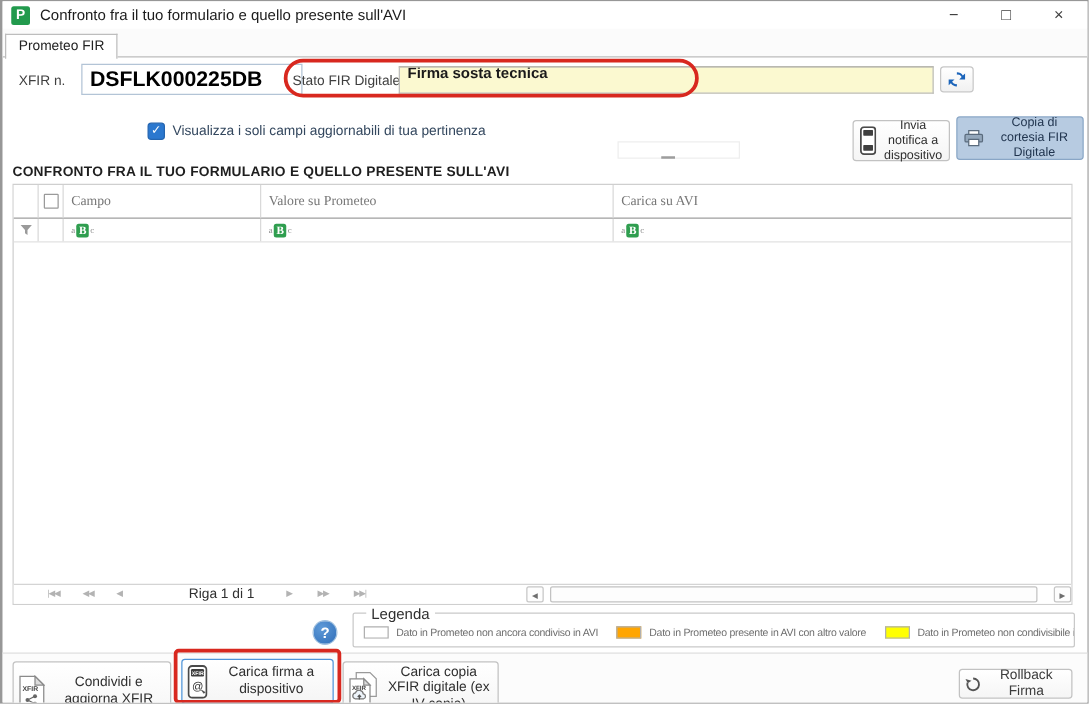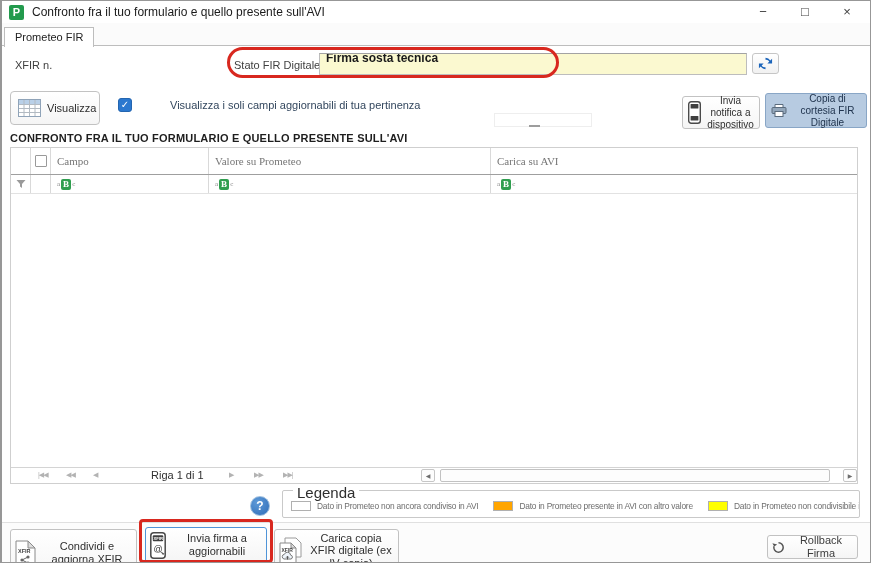--- a/index.html
+++ b/index.html
@@ -24,21 +24,21 @@
   .xfir-input { position: absolute; left: 63px; top: 50px; width: 177px; height: 25px; border: 1px solid #b3c4d6; font-family: "Liberation Sans", sans-serif; font-size: 17px; font-weight: bold; color: #000; padding: 0 0 0 6px; background: #fff; }
   .stato-field { position: absolute; left: 317px; top: 52px; width: 428px; height: 22px; background: #fbf9d0; border: 1px solid #bdbdbd; border-top-color: #a3a3a3; font-family: "Liberation Sans", sans-serif; font-size: 12px; font-weight: bold; color: #1a1a1a; padding: 0 0 12px 6px; }
   .refresh-btn { position: absolute; left: 750px; top: 52px; width: 27px; height: 21px; background: linear-gradient(#ffffff,#f1f1f1); border: 1px solid #c6c6c6; border-radius: 3px; display: flex; align-items: center; justify-content: center; }
   .annotation { position: absolute; border: 3px solid #d8281f; pointer-events: none; z-index: 10; }
   .annotation.stato { left: 225px; top: 46px; width: 332px; height: 31px; border-radius: 16px; }
   .annotation.firma { left: 137px; top: 518px; width: 134px; height: 44px; border-radius: 4px; }
   
   .btn { background: linear-gradient(#ffffff,#f5f5f5); border: 1px solid #c2c2c2; border-radius: 3px; color: #2f2f2f; display: flex; align-items: center; cursor: default; }
   .visualizza-btn { position: absolute; left: 8px; top: 90px; width: 90px; height: 34px; border-radius: 4px; gap: 6px; padding-left: 7px; font-size: 11px; }
   .checkbox { position: absolute; left: 116px; top: 97px; width: 14px; height: 14px; background: #2b78cf; border: 1px solid #2465b0; border-radius: 3px; color: #fff; font-size: 10px; line-height: 12px; text-align: center; }
-  .checkbox-lbl { position: absolute; left: 136px; top: 98px; font-size: 11px; color: #33475e; margin-left: 32px; }
+  .checkbox-lbl { position: absolute; left: 136px; top: 98px; font-size: 11px; color: #33475e; }
   .invia-notifica-btn { position: absolute; left: 680px; top: 95px; width: 78px; height: 33px; gap: 4px; padding: 0 3px 0 5px; font-size: 10px; line-height: 1.2; text-align: center; }
   .copia-btn { position: absolute; left: 763px; top: 92px; width: 102px; height: 35px; background: #b7cbe1; border: 1px solid #89a6c6; gap: 4px; padding: 0 2px 0 5px; font-size: 10px; line-height: 1.2; color: #20344e; text-align: center; }
   .ghost-box { position: absolute; left: 492px; top: 112px; width: 98px; height: 14px; border: 1px solid #eeeeee; }
   .ghost-box i { position: absolute; left: 34px; bottom: -1px; width: 11px; height: 2px; background: #9d9d9d; }
   
   .section-title { position: absolute; left: 8px; top: 131px; font-size: 11px; font-weight: bold; color: #1e1e1e; letter-spacing: .2px; }
   .grid { position: absolute; left: 8px; top: 146px; width: 848px; height: 337px; border: 1px solid #cfcfcf; background: #fff; }
   .grid-header { position: absolute; left: 0; top: 0; right: 0; height: 27px; display: flex; border-bottom: 1px solid #9f9f9f; background: #fff; }
   .grid-filter { position: absolute; left: 0; top: 27px; right: 0; height: 19px; display: flex; border-bottom: 1px solid #e2e2e2; }
   .gcell { height: 100%; display: flex; align-items: center; padding-left: 6px; font-size: 11px; color: #767676; }
@@ -53,21 +53,21 @@
   .abc .b { background: #2f9e4f; color: #fff; font-size: 9px; font-weight: bold; padding: 0 2px; border-radius: 2px; margin: 0 1px; line-height: 11px; }
   
   .pager { position: absolute; left: 0; right: 0; bottom: 0; height: 16px; border-top: 1px solid #d4d4d4; background: #fff; }
   .pic { position: absolute; top: 3px; font-size: 7px; color: #b3b3b3; letter-spacing: -1px; white-space: nowrap; }
   .pager-status { position: absolute; left: 140px; top: 1px; font-size: 11px; color: #2f2f2f; white-space: nowrap; }
   .scroll-btn { position: absolute; top: 1px; width: 14px; height: 13px; border: 1px solid #c6c6c6; border-radius: 2px; background: #fdfdfd; font-size: 6px; color: #6e6e6e; display: flex; align-items: center; justify-content: center; }
   .scroll-thumb { position: absolute; top: 1px; left: 429px; width: 390px; height: 13px; border: 1px solid #c2c2c2; border-radius: 2px; background: #fdfdfd; }
   
   .help-btn { position: absolute; left: 248px; top: 495px; width: 20px; height: 20px; border-radius: 50%; background: radial-gradient(circle at 35% 30%, #5e9ad8, #2f6db8); color: #fff; font-weight: bold; font-size: 12px; display: flex; align-items: center; justify-content: center; border: 1px solid #9dbede; }
   .legend { position: absolute; left: 280px; top: 489px; width: 578px; height: 28px; border: 1px solid #c9c9c9; border-radius: 2px; }
-  .legend-title { position: absolute; top: -7px; left: 10px; background: #fff; padding: 0 4px; font-size: 15px; color: #2f2f2f; }
+  .legend-title { position: absolute; top: -7px; left: 10px; background: #fff; padding: 0 4px; font-size: 12px; color: #2f2f2f; }
   .legend-items { display: flex; align-items: center; gap: 6px; padding: 10px 0 0 8px; white-space: nowrap; overflow: hidden; }
   .swatch { width: 20px; height: 10px; border: 1px solid #b0b0b0; flex: none; }
   .legend-lbl { font-size: 8.4px; letter-spacing: -0.2px; color: #6e6e6e; margin-right: 9px; }
   
   .footer { position: absolute; left: 0; right: 0; top: 521px; height: 41px; background: #fcfcfc; border-top: 1px solid #e0e0e0; }
   .footer-btn { position: absolute; justify-content: center; gap: 6px; font-size: 11px; line-height: 1.15; text-align: center; padding: 0 4px; }
   .condividi-btn { left: 8px; top: 6px; width: 127px; height: 48px; }
   .invia-firma-btn { left: 143px; top: 4px; width: 122px; height: 36px; border-color: #4f94d8; }
   .carica-btn { left: 272px; top: 6px; width: 125px; height: 43px; }
   .rollback-btn { left: 765px; top: 12px; width: 91px; height: 24px; gap: 4px; font-size: 11px; color: #3c3c3c; }
@@ -86,42 +86,33 @@
     <div class="win-btn">−</div>
     <div class="win-btn">□</div>
     <div class="win-btn">×</div>
   </div>
 
   <div class="tabstrip">
     <div class="tab">Prometeo FIR</div>
   </div>
 
   <div class="lbl" style="left:13px; top:58px;">XFIR n.</div>
+  <input class="xfir-input" readonly="" value="DSFLK000225DB" style="">
   <div class="lbl" style="left:232px; top:58px;">Stato FIR Digitale</div>
   <input class="stato-field" readonly="" value="Firma sosta tecnica" style="">
   <div class="refresh-btn">
     <span class="icon-wrap">
       <svg width="15" height="15" viewBox="0 0 16 16">
           <path fill="#1b64ba" d="M8 2a6 6 0 0 1 5.1 2.7L15 3v5h-5l2.1-2.1A4.1 4.1 0 0 0 8 4V2z"></path>
           <path fill="#1b64ba" d="M8 14a6 6 0 0 1-5.1-2.7L1 13V8h5L3.9 10.1A4.1 4.1 0 0 0 8 12v2z"></path>
         </svg>
     </span>
   </div>
   <div class="annotation stato"></div>
 
-  <div class="btn visualizza-btn">
-    <span class="icon-wrap">
-      <svg width="23" height="18" viewBox="0 0 23 18">
-          <rect x="0.5" y="0.5" width="22" height="17" fill="#fff" stroke="#8fa3b8"></rect>
-          <rect x="1" y="1" width="21" height="4" fill="#b9d0e8"></rect>
-          <path d="M6 1v16M11.5 1v16M17 1v16M1 5.5h21M1 9.5h21M1 13.5h21" stroke="#b2bac2" fill="none"></path>
-        </svg>
-    </span>
-    <span>Visualizza</span>
-  </div>
   <div class="checkbox">✓</div>
   <div class="checkbox-lbl">Visualizza i soli campi aggiornabili di tua pertinenza</div>
 
   <div class="btn invia-notifica-btn">
     <span class="icon-wrap">
       <svg width="13" height="23">
           <rect x="0.7" y="0.7" width="11.6" height="21.6" rx="2.5" fill="#fff" stroke="#4a4a4a" stroke-width="1.4"></rect>
           <rect x="2.6" y="3" width="7.8" height="4.5" rx="0.5" fill="#3f3f3f"></rect>
           <rect x="2.6" y="15" width="7.8" height="4.5" rx="0.5" fill="#3f3f3f"></rect>
         </svg>
@@ -230,21 +221,21 @@
     <div class="btn footer-btn invia-firma-btn">
       <span class="icon-wrap">
         <svg width="16" height="27">
             <rect x="0.8" y="0.8" width="14.4" height="25.4" rx="3" fill="#fff" stroke="#4a4a4a" stroke-width="1.5"></rect>
             <rect x="2.8" y="3.2" width="10.4" height="6" rx="1" fill="#3f3f3f"></rect>
             <text x="3.4" y="8" font-size="4.2" font-weight="bold" fill="#fff">XFIR</text>
             <text x="3.5" y="20" font-size="9" fill="#333">@</text>
             <path d="M10 19l3 4 1.5-1.2z" fill="#555"></path>
           </svg>
       </span>
-      <span>Invia firma a aggiornabili</span>
+      <span>Carica firma a dispositivo</span>
     </div>
     <div class="btn footer-btn carica-btn">
       <span class="icon-wrap">
         <svg width="23" height="27">
             <path d="M6 1h11l5 5v14H6z" fill="#fff" stroke="#9a9a9a"></path>
             <path d="M1 6h11l5 5v15H1z" fill="#fff" stroke="#8a8a8a"></path>
             <path d="M12 6l5 5h-5z" fill="#dcdcdc" stroke="#8a8a8a"></path>
             <text x="2.5" y="15" font-size="5" font-weight="bold" fill="#444">XFIR</text>
             <path d="M5 22a2.4 2.4 0 0 1 .4-4.7 3.2 3.2 0 0 1 6.2.8A2 2 0 0 1 12 22z" fill="#eef4fa" stroke="#777"></path>
             <path d="M8.5 22.5v-3M7.2 20.6l1.3-1.4 1.3 1.4" stroke="#555" fill="none"></path>

